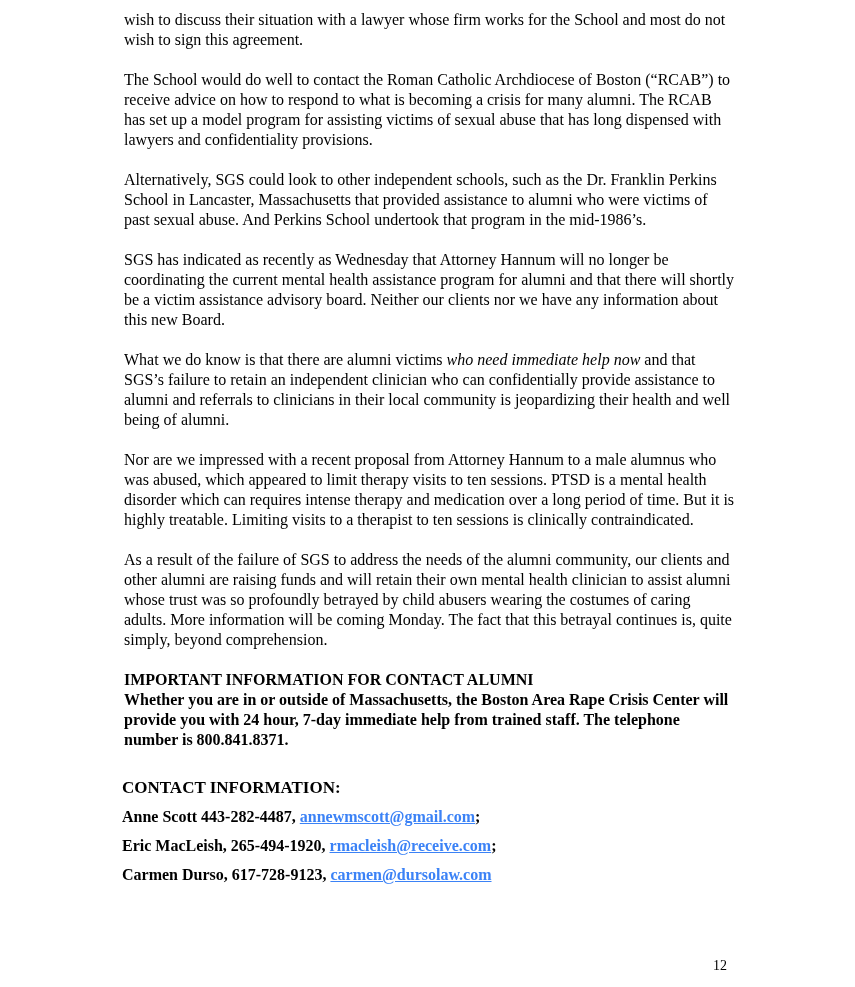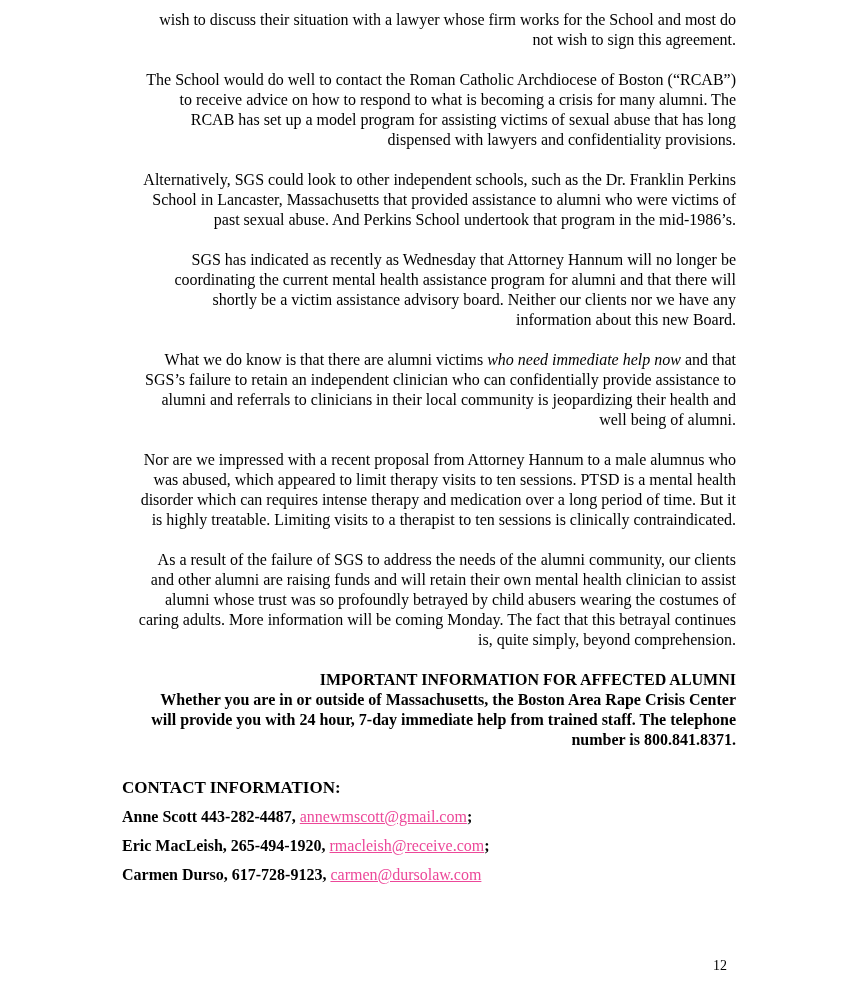--- a/index.html
+++ b/index.html
@@ -17,43 +17,43 @@
   }
   .page {
     position: absolute;
     top: 10px;
     left: 122px;
     width: 614px;
   }
   .para {
     font-size: 16px;
     line-height: 20px;
-    margin: 0 0 20px 15px;
-    text-align: right;
+    margin: 0 0 20px 2px;
+    text-align: left;
   }
   .para em {
   }
   .bold-block {
     font-weight: bold;
   }
   .section-heading {
     font-size: 17px;
     line-height: 20px;
     font-weight: bold;
     margin: 28px 0 0 0;
   }
   .contact-line {
     font-size: 16px;
     line-height: 20px;
     font-weight: bold;
     margin: 9px 0 0 0;
   }
   a.email-link {
-    color: #ec4899;
-    font-weight: normal;
+    color: #3b82f6;
+    font-weight: bold;
     text-decoration: underline;
     cursor: pointer;
   }
   .page-number {
     position: absolute;
     top: 956px;
     right: 128px;
     font-size: 14px;
     line-height: 20px;
   }
@@ -70,21 +70,21 @@
   <p class="para">Alternatively, SGS could look to other independent schools, such as the Dr. Franklin Perkins School in Lancaster, Massachusetts that provided assistance to alumni who were victims of past sexual abuse. And Perkins School undertook that program in the mid-1986’s.</p>
 
   <p class="para">SGS has indicated as recently as Wednesday that Attorney Hannum will no longer be coordinating the current mental health assistance program for alumni and that there will shortly be a victim assistance advisory board. Neither our clients nor we have any information about this new Board.</p>
 
   <p class="para"><span>What we do know is that there are alumni victims </span><em>who need immediate help now</em><span> and that SGS’s failure to retain an independent clinician who can confidentially provide assistance to alumni and referrals to clinicians in their local community is jeopardizing their health and well being of alumni.</span></p>
 
   <p class="para">Nor are we impressed with a recent proposal from Attorney Hannum to a male alumnus who was abused, which appeared to limit therapy visits to ten sessions. PTSD is a mental health disorder which can requires intense therapy and medication over a long period of time. But it is highly treatable. Limiting visits to a therapist to ten sessions is clinically contraindicated.</p>
 
   <p class="para">As a result of the failure of SGS to address the needs of the alumni community, our clients and other alumni are raising funds and will retain their own mental health clinician to assist alumni whose trust was so profoundly betrayed by child abusers wearing the costumes of caring adults. More information will be coming Monday. The fact that this betrayal continues is, quite simply, beyond comprehension.</p>
 
-  <p class="para bold-block"><span class="bold-block">IMPORTANT INFORMATION FOR AFFECTED ALUMNI</span><br>
+  <p class="para bold-block"><span class="bold-block">IMPORTANT INFORMATION FOR CONTACT ALUMNI</span><br>
     <span class="bold-block">Whether you are in or outside of Massachusetts, the Boston Area Rape Crisis Center will provide you with 24 hour, 7-day immediate help from trained staff. The telephone number is 800.841.8371.</span></p>
 
   <p class="section-heading">CONTACT INFORMATION:</p>
 
   <p class="contact-line"><span>Anne Scott 443-282-4487, </span><a class="email-link">annewmscott@gmail.com</a><span>;</span></p>
 
   <p class="contact-line"><span>Eric MacLeish, 265-494-1920, </span><a class="email-link">rmacleish@receive.com</a><span>;</span></p>
 
   <p class="contact-line"><span>Carmen Durso, 617-728-9123, </span><a class="email-link">carmen@dursolaw.com</a><span></span></p>
 

